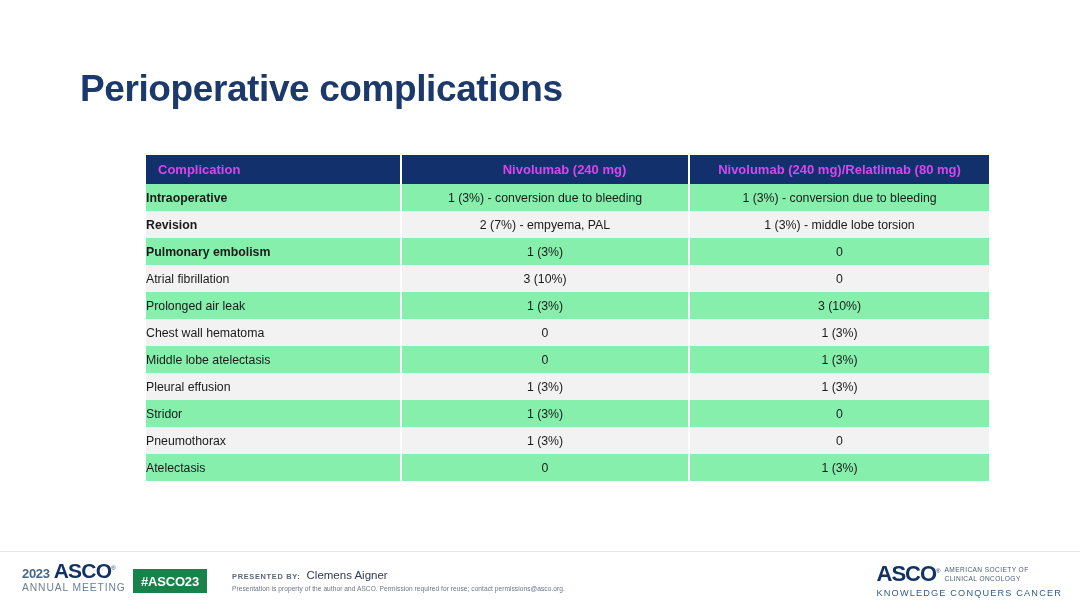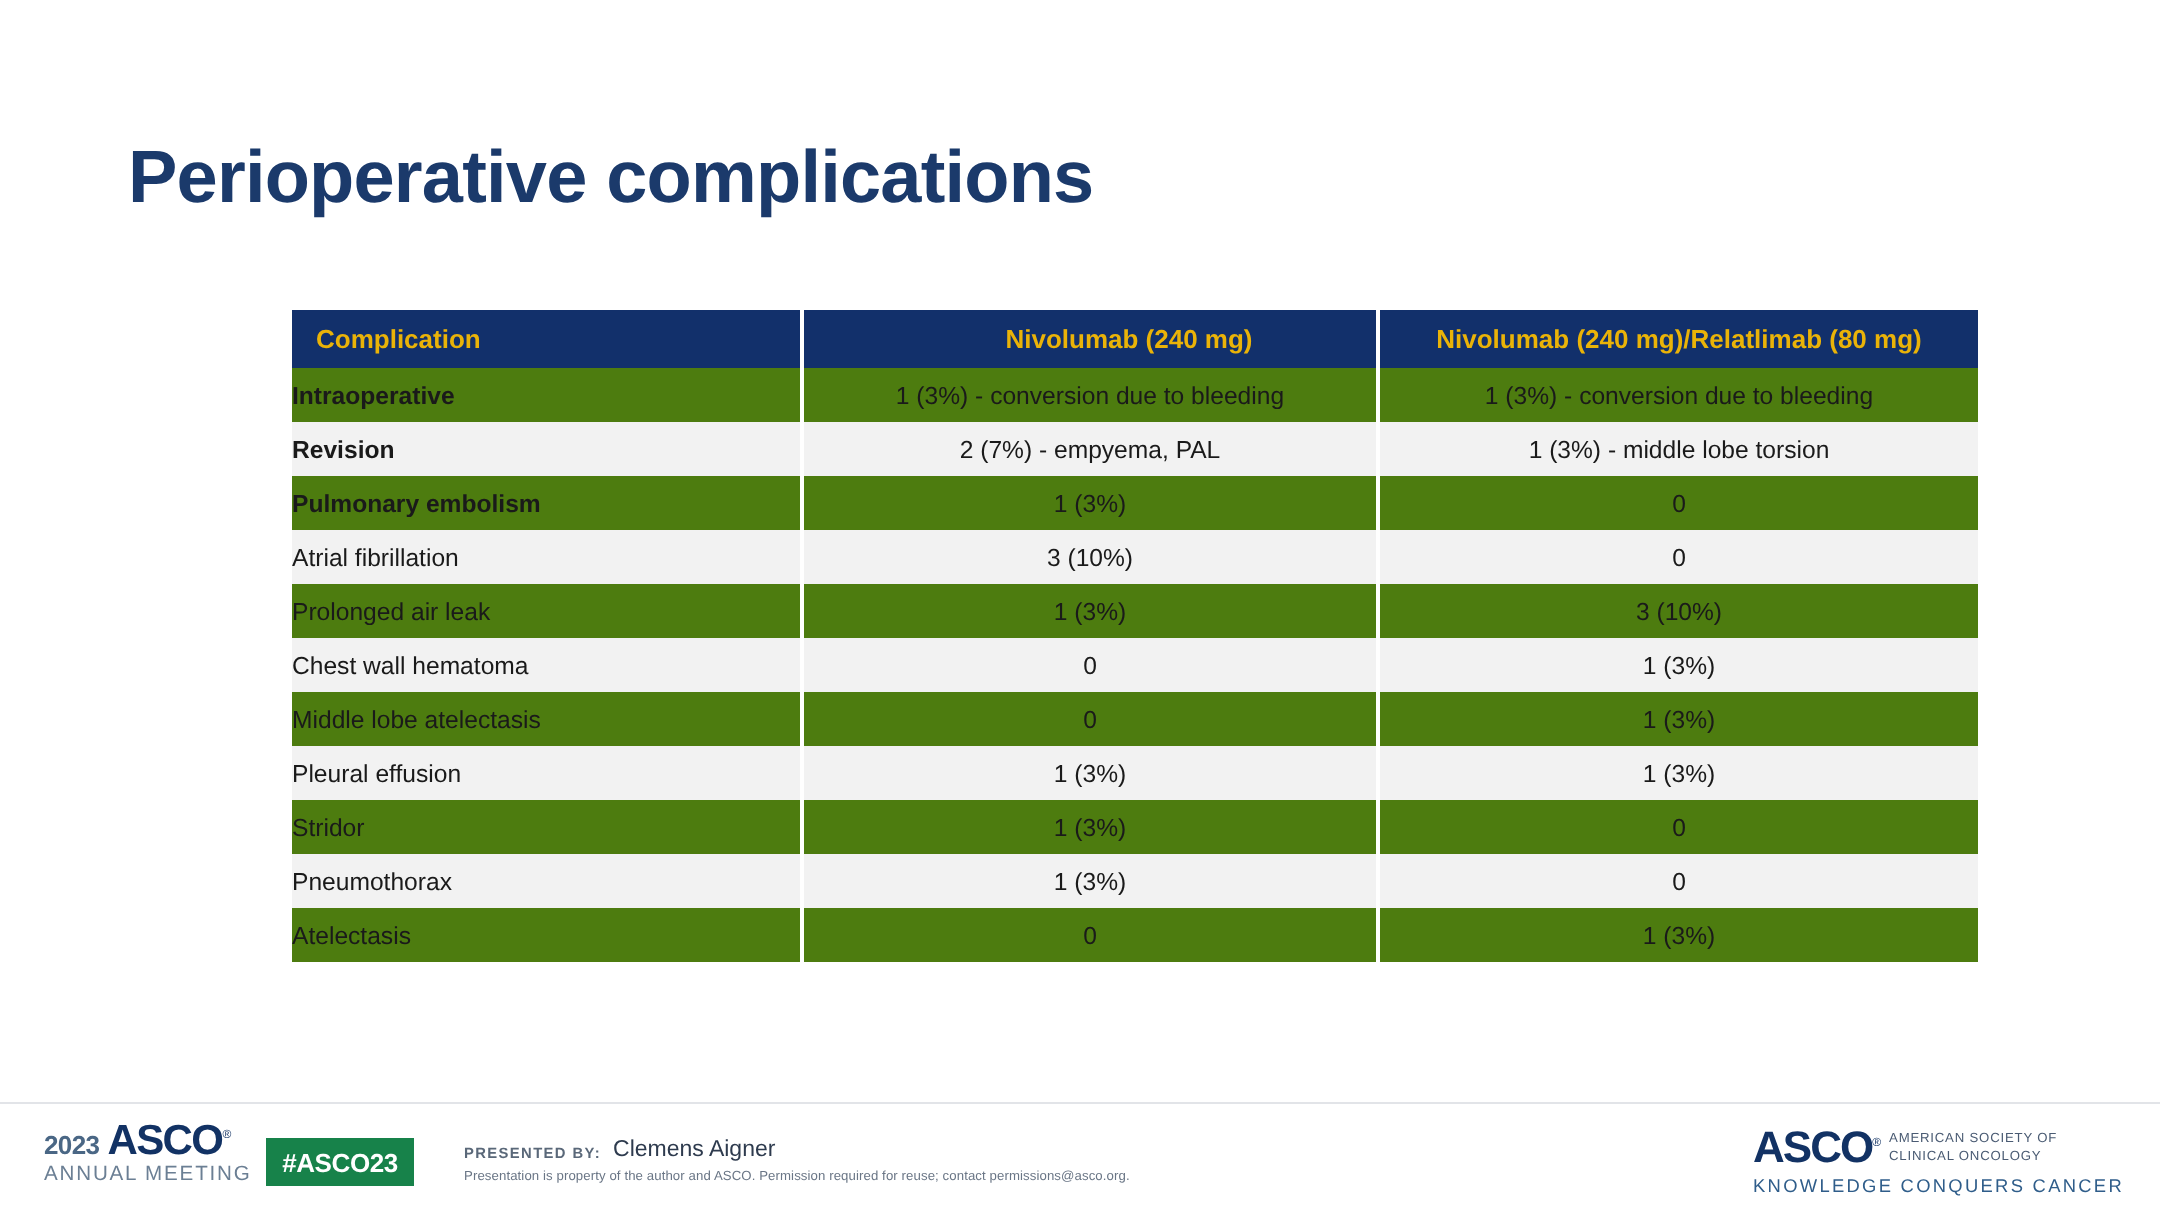--- a/index.html
+++ b/index.html
@@ -11,21 +11,21 @@
     height: 608px;
     background: #ffffff;
     font-family: "Liberation Sans", sans-serif;
     overflow: hidden;
     position: relative;
   }
 
   
   .slide-title {
     position: absolute;
-    left: 64px;
+    left: 80px;
     top: 68px;
     font-size: 37px;
     font-weight: bold;
     color: #1b3a6b;
     letter-spacing: -0.4px;
     white-space: nowrap;
     text-align: right;
   }
 
   
@@ -34,21 +34,21 @@
     left: 146px;
     top: 155px;
     width: 788px;
     border-collapse: collapse;
     table-layout: fixed;
     font-size: 12.3px;
     color: #1a1a1a;
   }
   .data-table thead th {
     background: #12306b;
-    color: #eab308;
+    color: #d946ef;
     font-size: 13px;
     font-weight: bold;
     height: 29px;
     padding: 0;
     border-right: 2px solid #ffffff;
     vertical-align: middle;
   }
   .data-table thead th:last-child { border-right: none; }
   .data-table thead th.col-name {
     text-align: left;
@@ -57,21 +57,21 @@
   .data-table thead th.col-val { text-align: center; }
 
   .data-table tbody td {
     height: 27px;
     padding: 0;
     vertical-align: middle;
     border-right: 2px solid #ffffff;
   }
   .data-table tbody td:last-child { border-right: none; }
   .data-table tbody tr.alt td { background: #f2f2f2; }
-  .data-table tbody tr td { background: #4d7c0f; }
+  .data-table tbody tr td { background: #86efac; }
   .data-table tbody tr.alt td { background: #f2f2f2; }
 
   .cell-name {
     text-align: left;
     padding-left: 45px;
     white-space: nowrap;
   }
   .cell-name.bold { font-weight: bold; }
   .cell-val {
     text-align: center;

